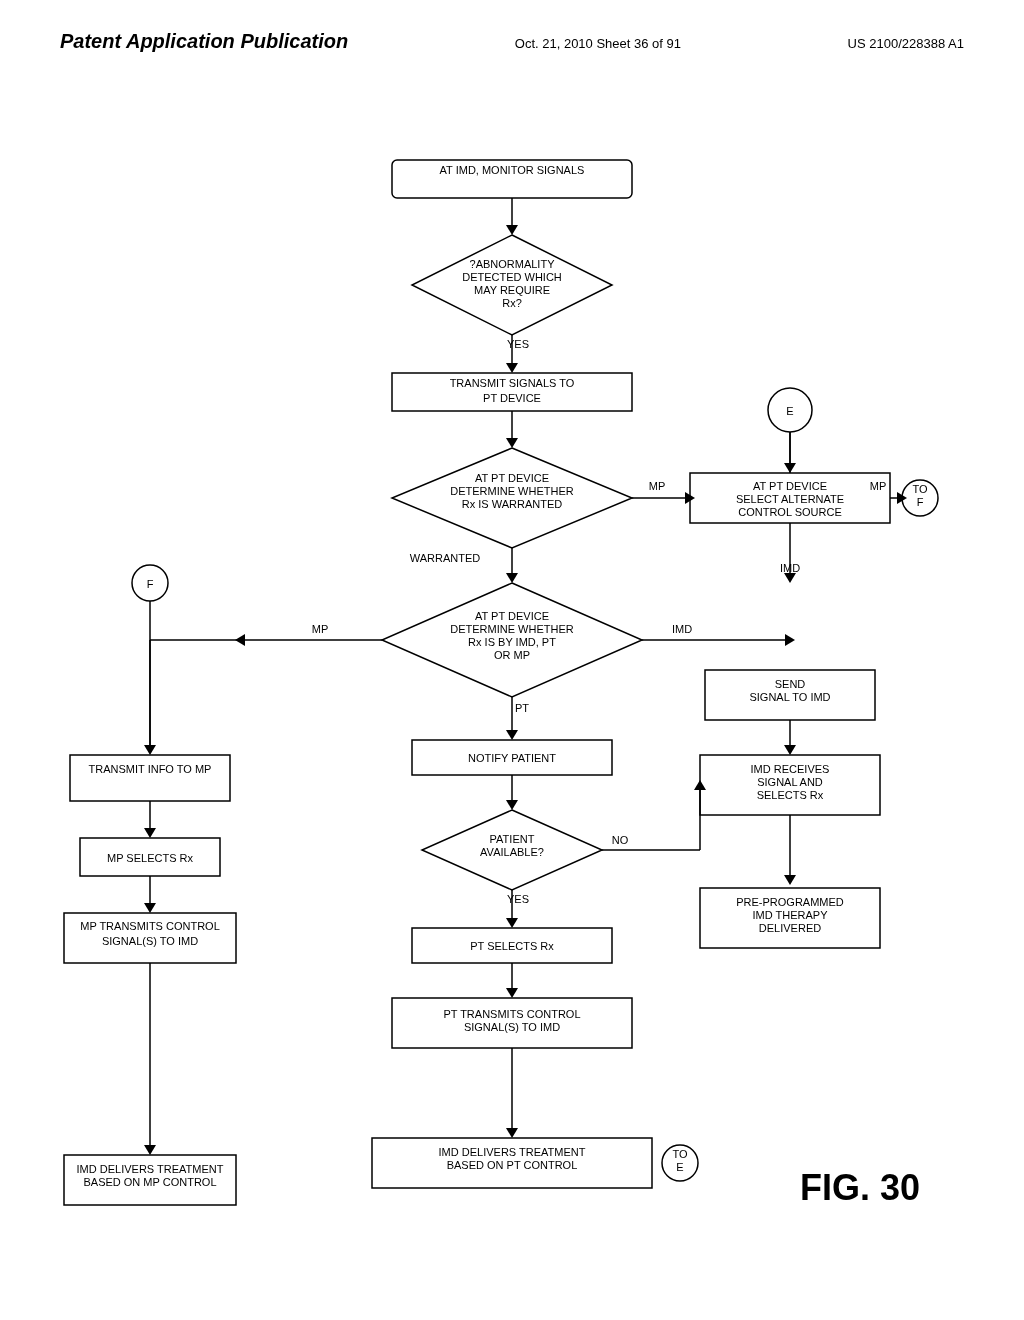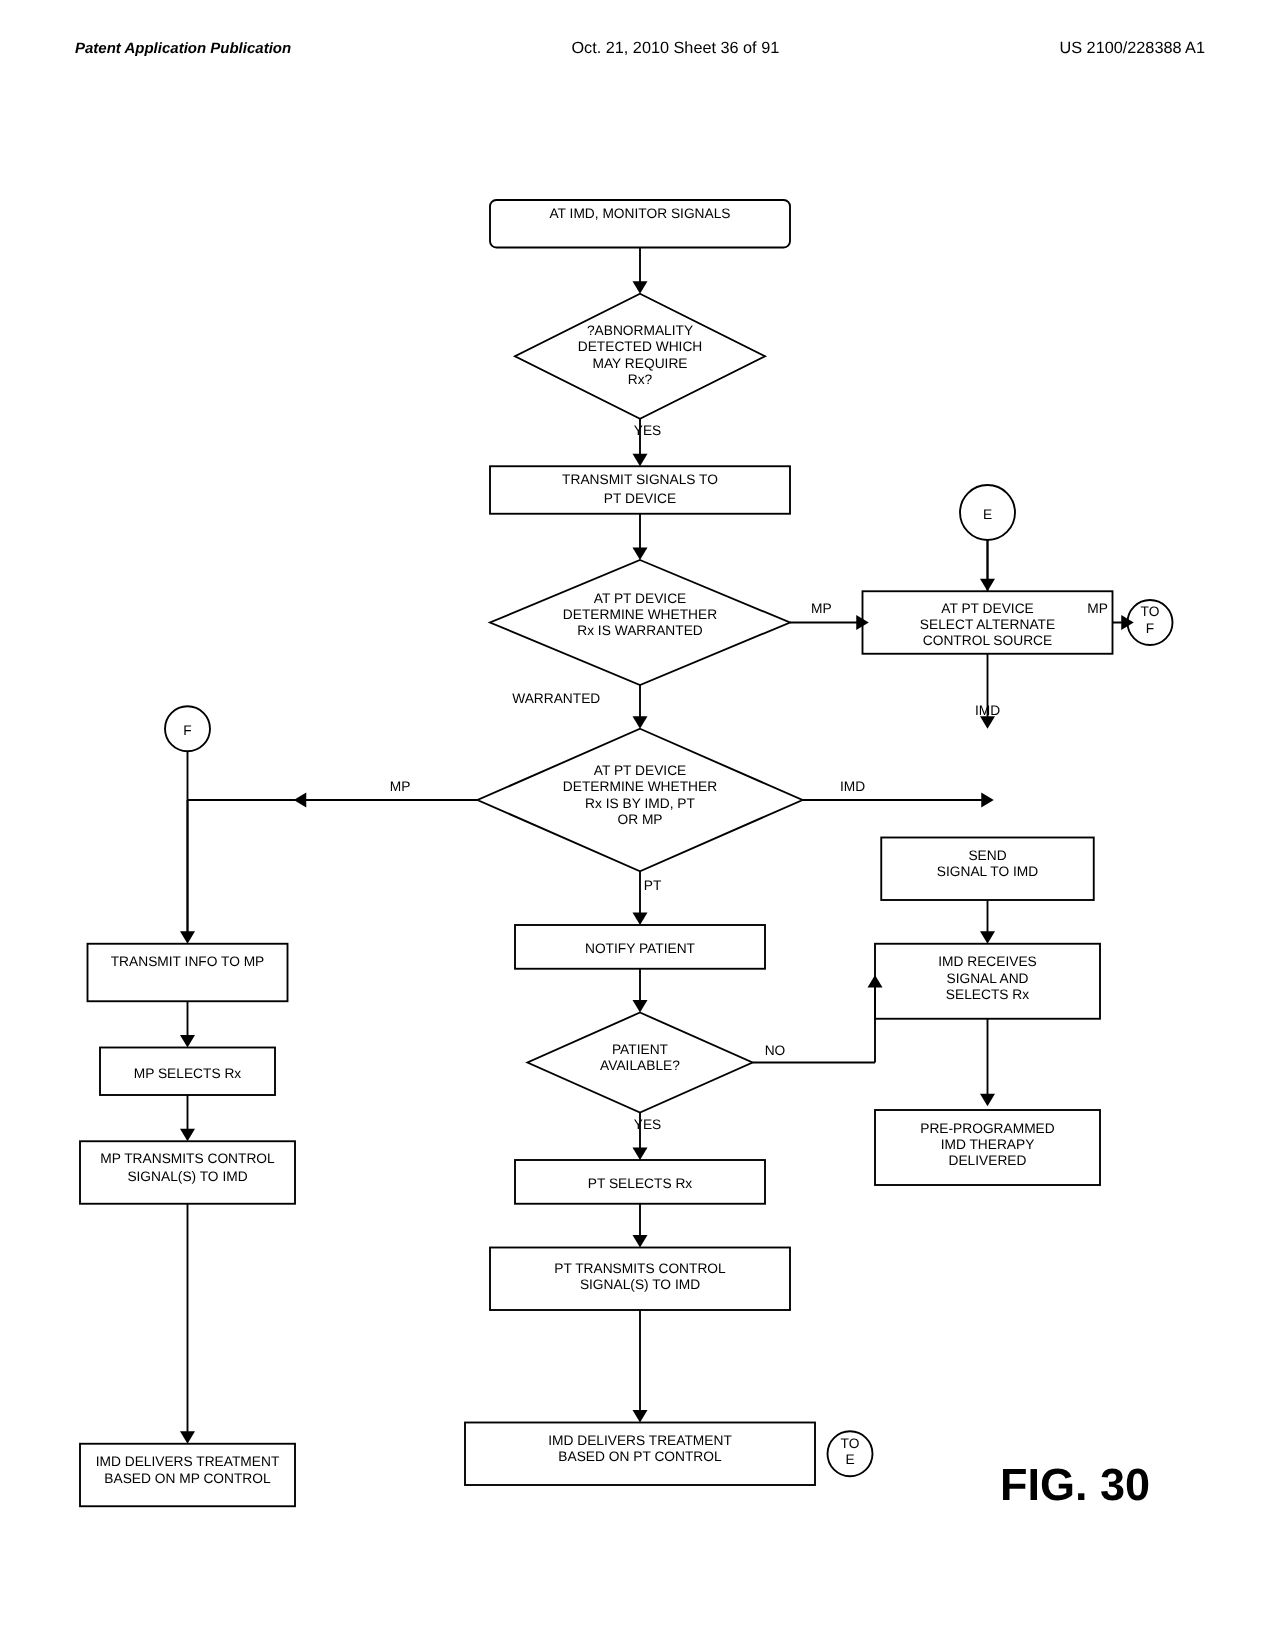--- a/index.html
+++ b/index.html
@@ -20,21 +20,21 @@
     }
     .header {
       display: flex;
       justify-content: space-between;
       align-items: baseline;
       padding: 30px 60px 10px 60px;
       border-bottom: none;
     }
     .header-left {
       font-weight: bold;
-      font-size: 12px;
+      font-size: 20px;
       font-style: italic;
     }
     .header-center {
       font-size: 13px;
     }
     .header-right {
       font-size: 13px;
     }
 
     

